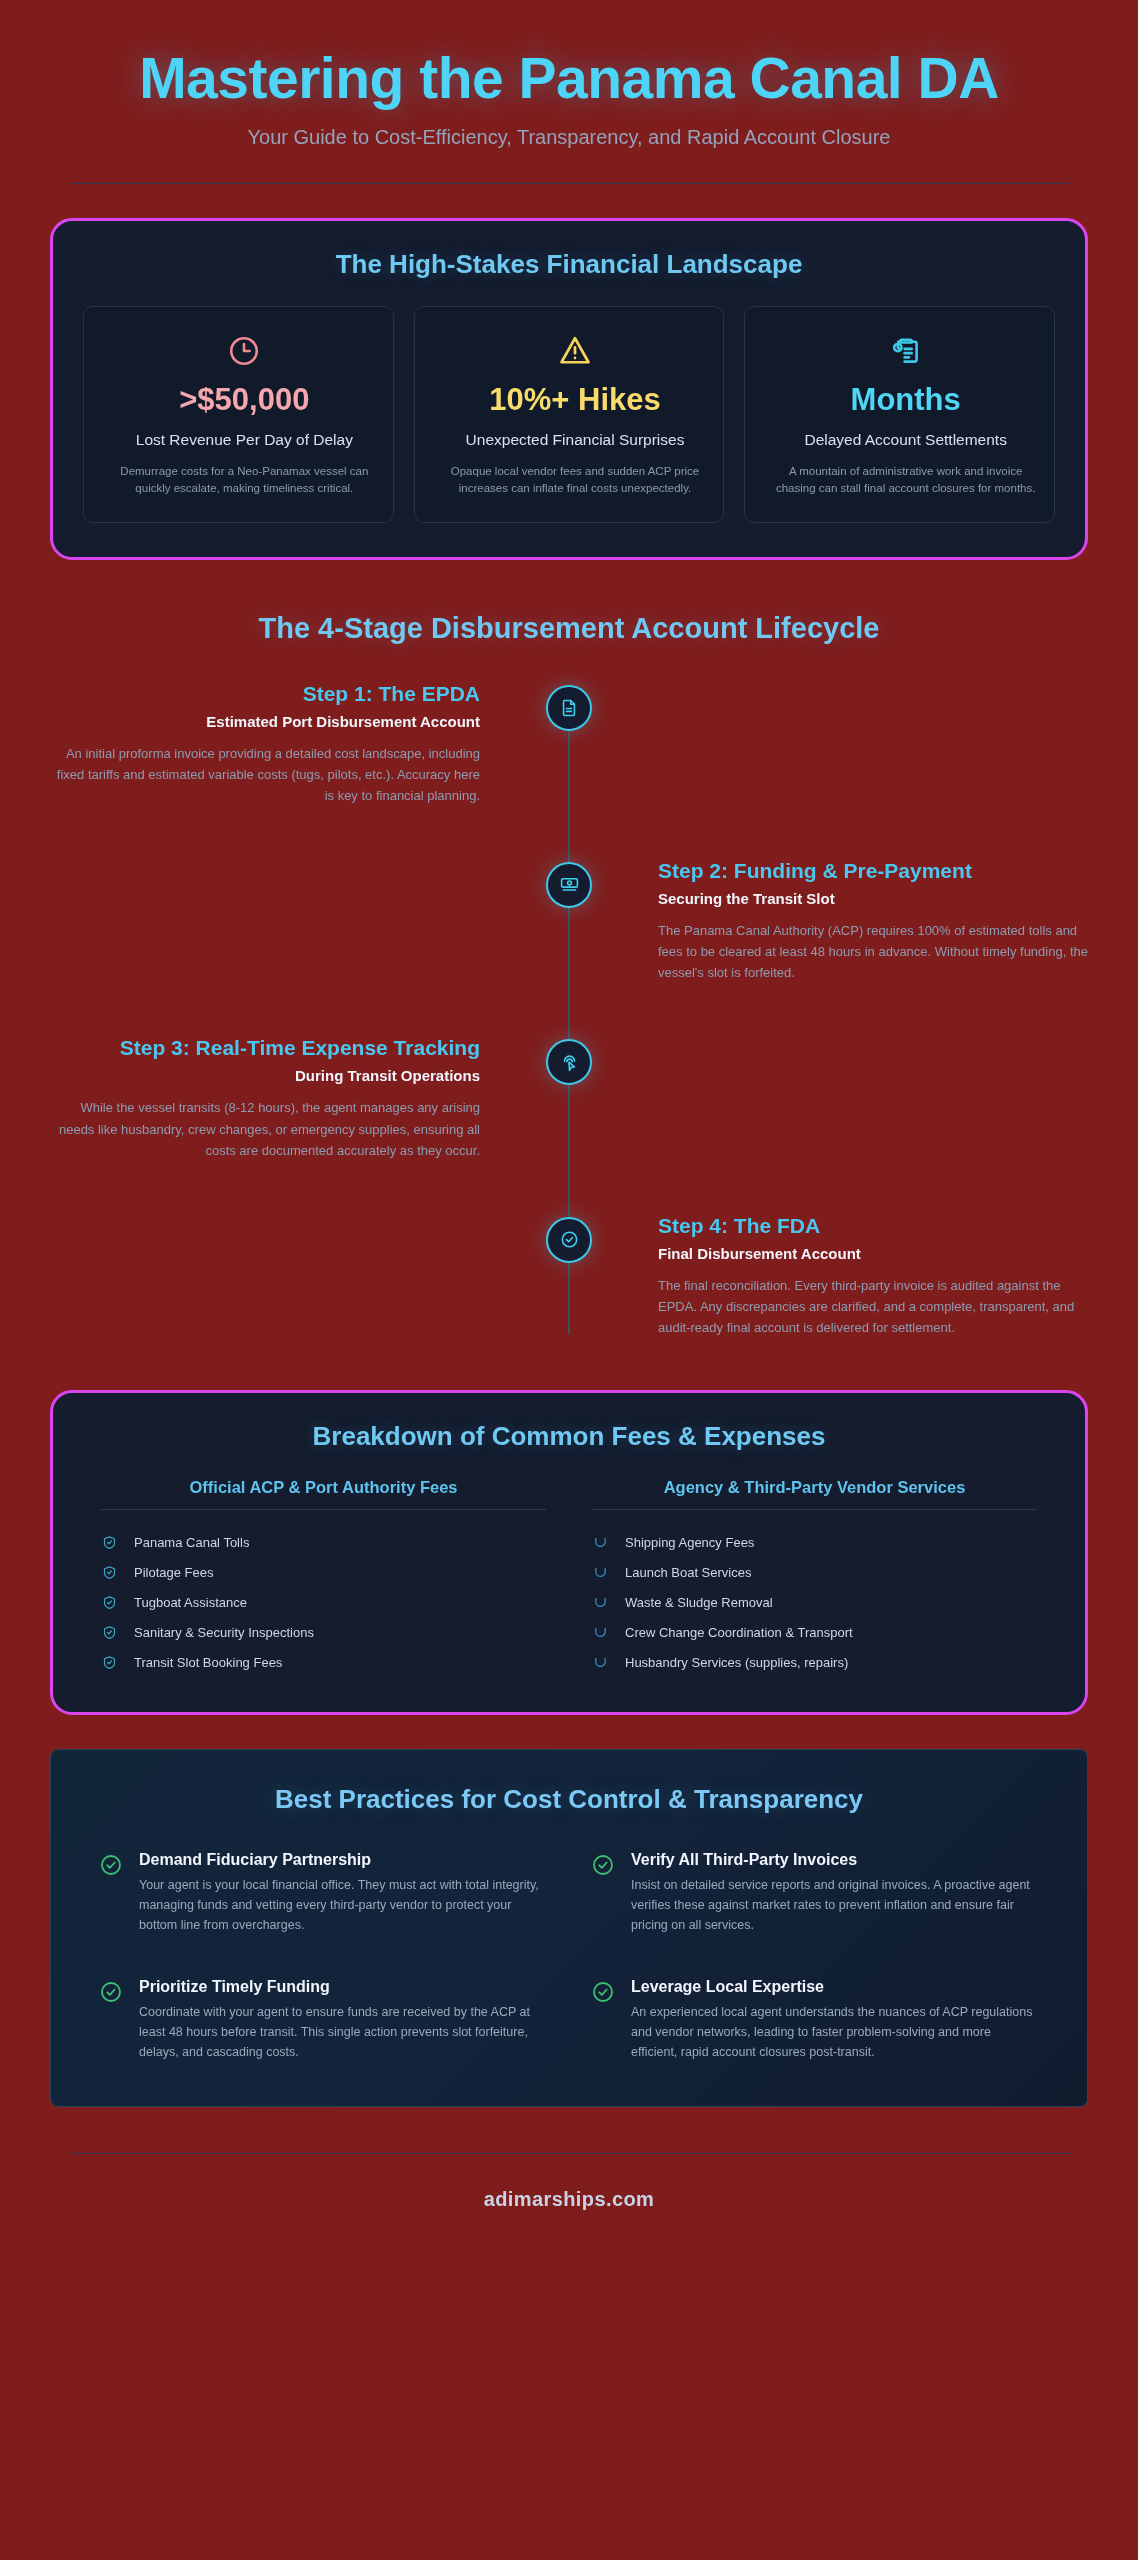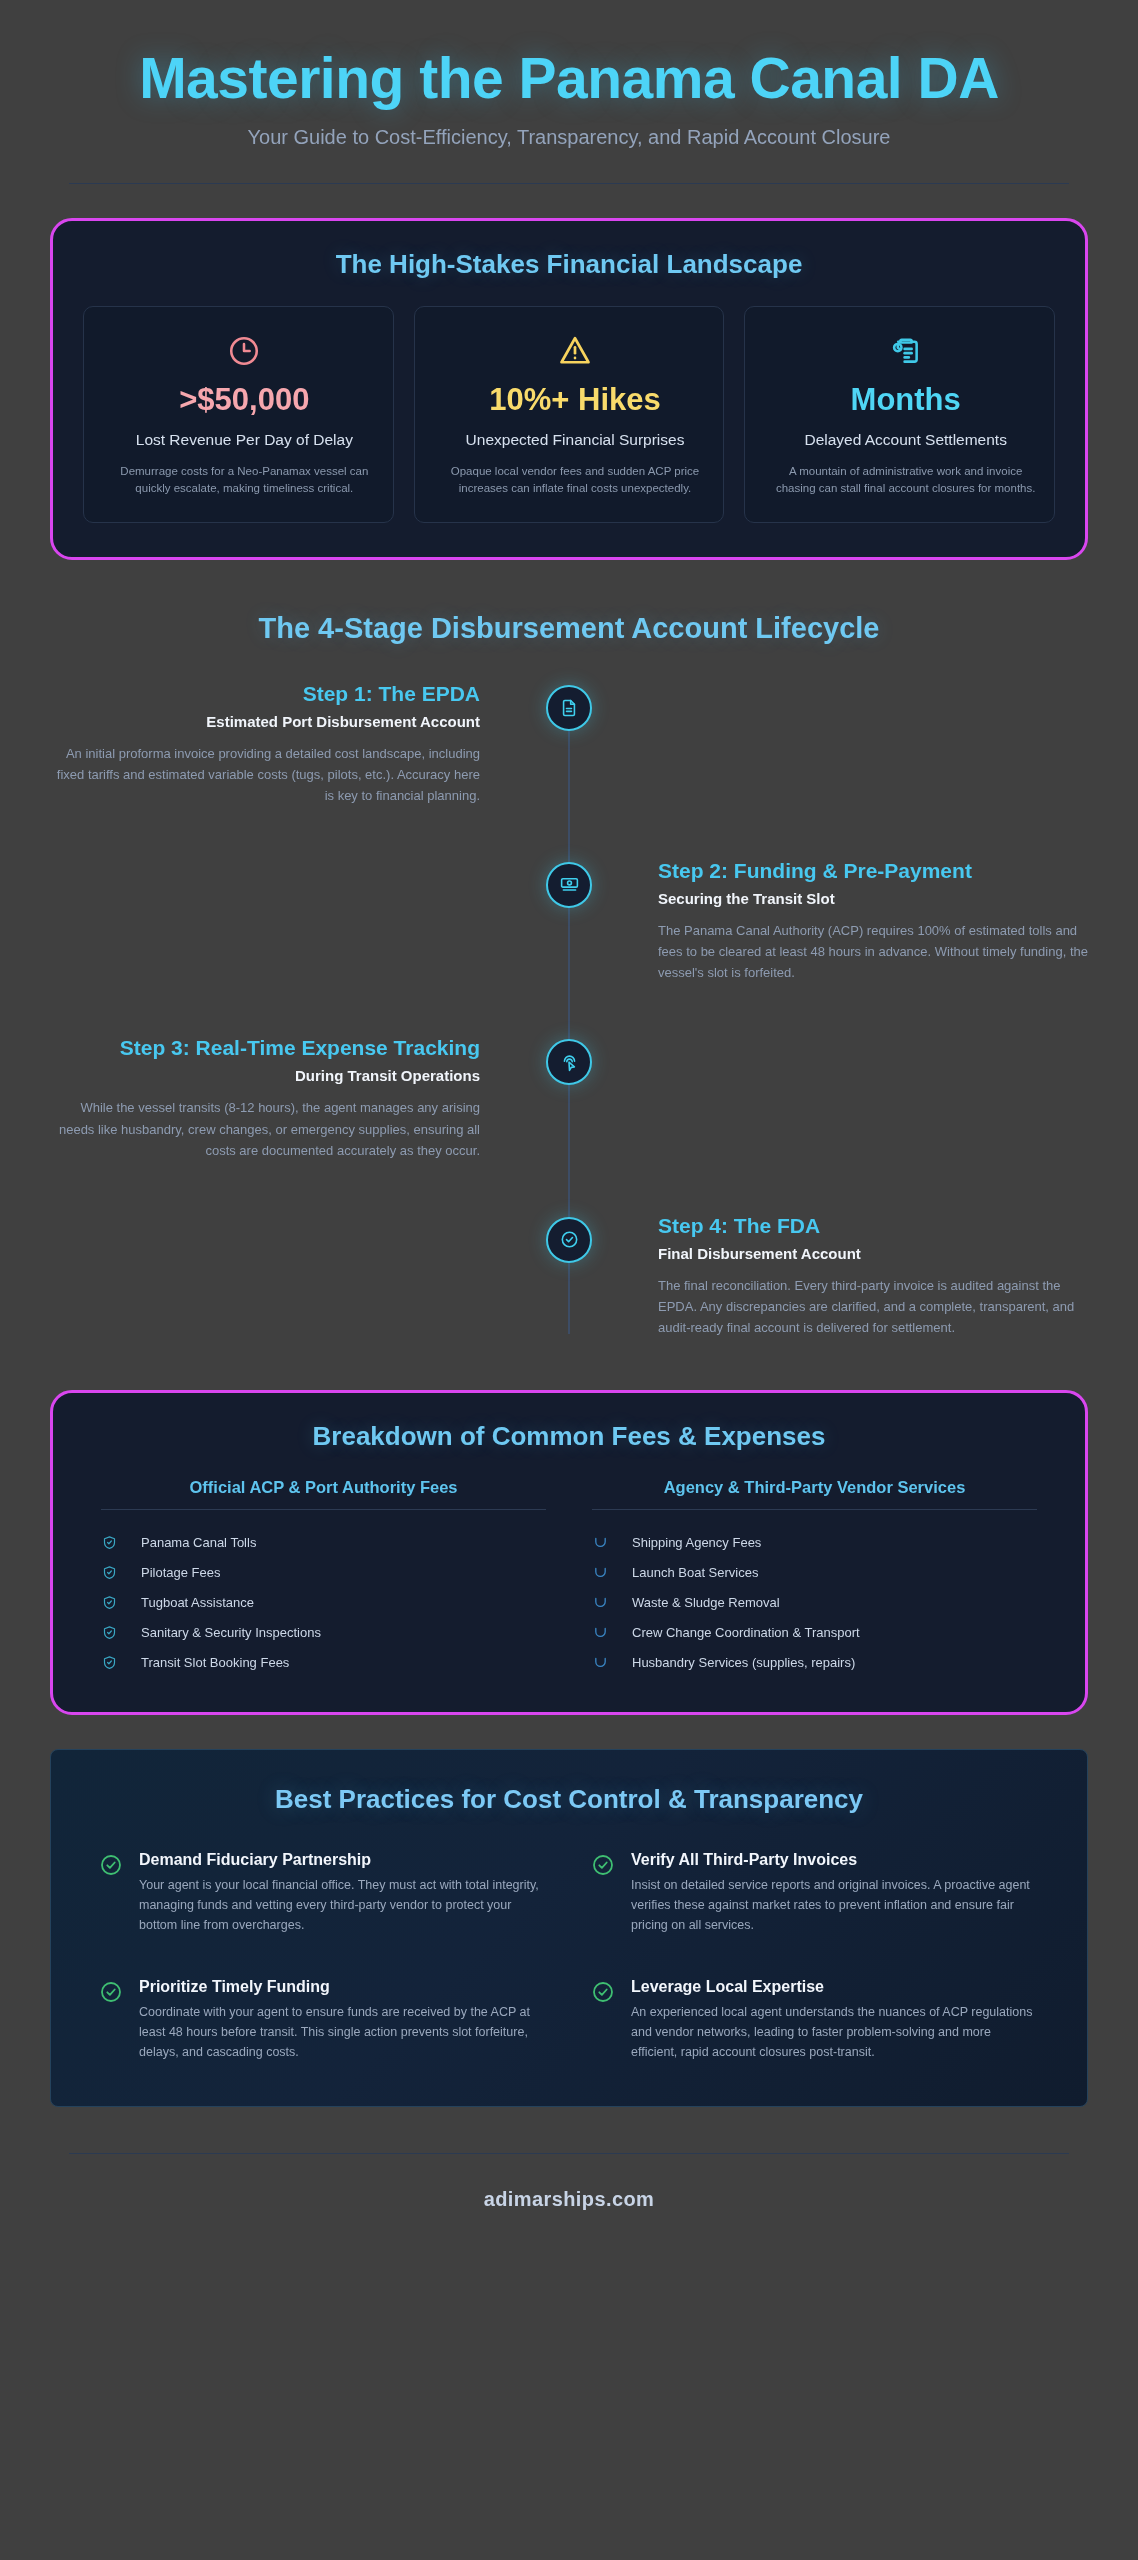--- a/index.html
+++ b/index.html
@@ -15,21 +15,21 @@
     width: 1138px;
     min-height: 2560px;
     background: #0e1526;
     position: relative;
     overflow-x: hidden;
   }
 
   .page {
     width: 1138px;
     min-height: 2560px;
-    background: #404040;
+    background: #7f1d1d;
     padding: 0 0 0 0;
     position: relative;
   }
 
   .inner {
     width: 1038px;
     margin: 0 auto;
     padding-top: 38px;
   }
 
@@ -197,21 +197,21 @@
     font-size: 16.5px;
     font-weight: 700;
     color: #5ec4ee;
     padding-bottom: 12px;
     border-bottom: 1px solid #2c3a52;
     margin-bottom: 18px;
   }
   .fee-item {
     display: flex;
     align-items: center;
-    gap: 24px;
+    gap: 17px;
     font-size: 13px;
     color: #cdd8e8;
     padding: 7px 0;
   }
   .fee-item .ic { flex: 0 0 auto; width: 16px; height: 16px; display:flex; align-items:center; justify-content:center; }
 
   
   .best {
     margin-top: 34px;
     border-radius: 8px;

